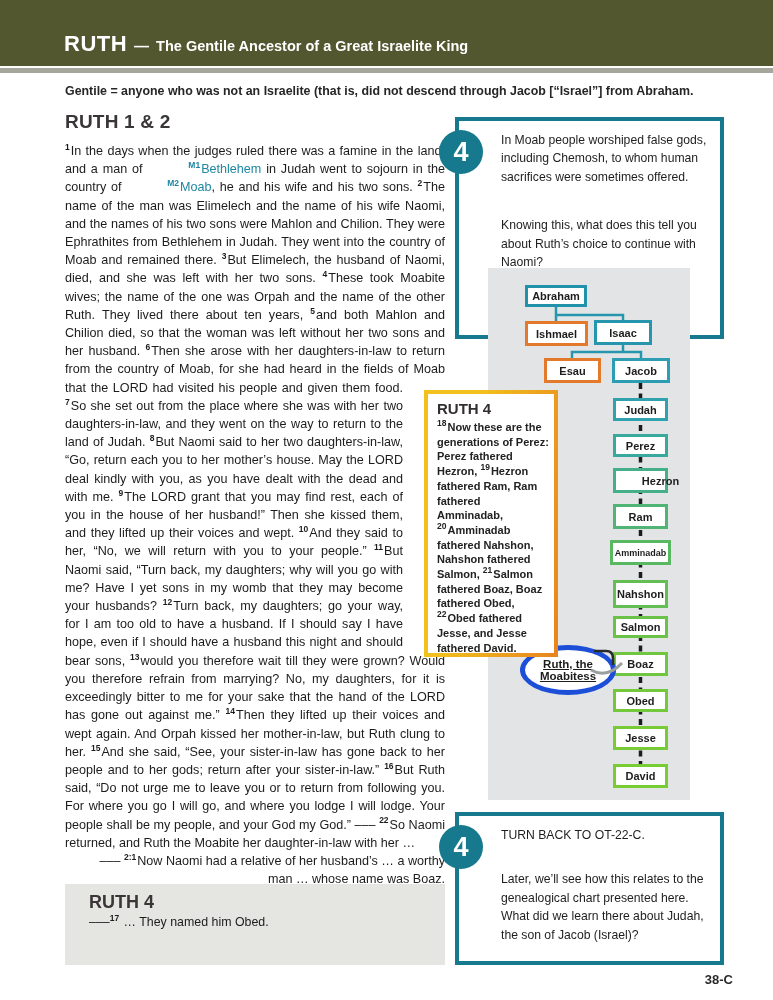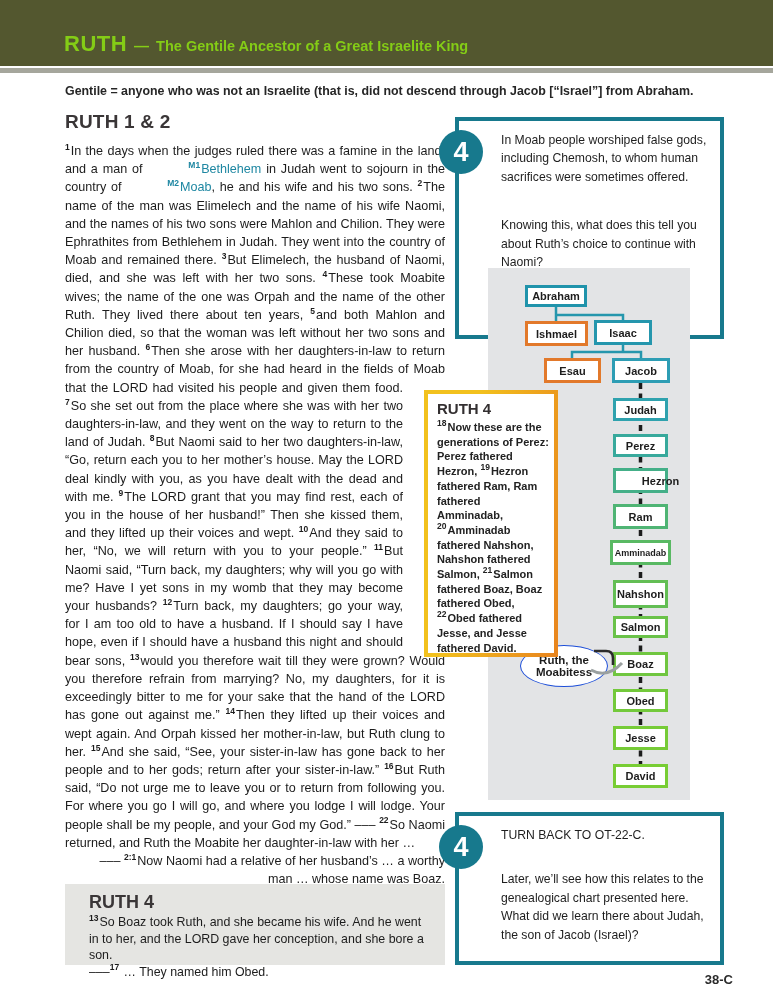--- a/index.html
+++ b/index.html
@@ -1,21 +1,21 @@
 <!DOCTYPE html>
 <html style="--header-olive: #53572f; --teal: #17798d; --teal-link: #1e87a2; --branch-line: #2596ad; --chain-line: #1c1c1c; --orange: #e2792b; --yellow-border-start: #f2c11d; --yellow-border-end: #e8851e; --panel-gray: #e3e4e6; --box-gray: #e5e5e2; --link-dark: #2b2b2b; --link-gray: #9aa0a0;"><head>
 <meta charset="utf-8">
 <style>
   html,body{margin:0;padding:0;background:#fff;}
   .page{position:relative;width:773px;height:1000px;background:#fff;overflow:hidden;
         font-family:"Liberation Sans",sans-serif;color:#1d1d1d;}
 
   
   .topbar{position:absolute;left:0;top:0;width:773px;height:66px;background:var(--header-olive);}
-  .titlebox{position:absolute;left:64px;bottom:9px;display:flex;align-items:baseline;color:#84cc16;}
+  .titlebox{position:absolute;left:64px;bottom:9px;display:flex;align-items:baseline;color:#ffffff;}
   .t1{font-size:22px;font-weight:bold;letter-spacing:.5px;}
   .tdash{font-size:15px;font-weight:bold;margin:0 7px;}
   .t2{font-size:14.5px;font-weight:600;}
   .topbar-strip{position:absolute;left:0;top:68px;width:773px;height:5px;background:#a5a69c;}
 
   .intro{position:absolute;left:65px;top:84px;width:670px;margin:0;font-size:12.4px;font-weight:600;color:#262626;}
 
   
   .main-col{position:absolute;left:65px;top:111px;width:380px;}
   .main-col h2{margin:0 0 9px 0;font-size:19px;font-weight:bold;color:#3a3637;letter-spacing:.2px;}
@@ -39,23 +39,23 @@
   .qtext.space-above{margin-top:30px;}
   .qtext.later{margin-top:26px;}
 
   
   .gpanel{position:absolute;left:488px;top:268px;width:202px;height:532px;background:var(--panel-gray);}
   .gpanel svg{position:absolute;left:0;top:0;}
   .gnode{position:absolute;box-sizing:border-box;background:#fff;border:3px solid #2596ad;
          display:flex;align-items:center;justify-content:center;
          font-size:11px;font-weight:bold;color:#1d1d1d;}
   .gnode.small{font-size:9px;}
-  .oval{position:absolute;left:32px;top:377px;width:86px;height:40px;border:1px solid #1d4ed8;
+  .oval{position:absolute;left:32px;top:377px;width:86px;height:40px;border:5px solid #1d4ed8;
         border-radius:50%;background:#fff;display:flex;align-items:center;justify-content:center;
-        text-align:center;font-size:11.5px;font-weight:bold;line-height:12.5px;color:#1d1d1d;box-sizing:content-box;}
+        text-align:center;font-size:11.5px;font-weight:bold;line-height:12.5px;color:#1d1d1d;box-sizing:content-box;text-decoration:underline;}
 
   
   .ybox{position:absolute;left:424px;top:390px;width:134px;height:267px;background:#fff;
         border:4px solid;border-image:linear-gradient(100deg,var(--yellow-border-start) 30%,var(--yellow-border-end)) 1;
         box-sizing:border-box;padding:6px 5px 0 9px;}
   .ybox h3{margin:0 0 3px 0;font-size:15px;font-weight:bold;color:#332f30;}
   .ytext{margin:0;font-size:11px;line-height:14.7px;font-weight:600;color:#222;}
 
   
   .graybox{position:absolute;left:65px;top:884px;width:380px;height:81px;background:var(--box-gray);
@@ -134,18 +134,17 @@
 
   <div class="qbox qbox-bottom">
     <div class="badge">4</div>
     <p class="qtext">TURN BACK TO OT-22-C.</p>
     <p class="qtext later">Later, we’ll see how this relates to the genealogical chart presented here.</p>
     <p class="qtext">What did we learn there about Judah, the son of Jacob (Israel)?</p>
   </div>
 
   <div class="graybox">
     <h3>RUTH 4</h3>
-    <p class="gbtext"><sup class="vs">13</sup>So Boaz took Ruth, and she became his wife. And he went in to her, and the LORD gave her conception, and she bore a son.</p>
     <p class="gbtext indent">–––<sup class="vs">17</sup> … They named him Obed.</p>
   </div>
 
   <div class="pagenum">38-C</div>
 </div>
 
 </body></html>

